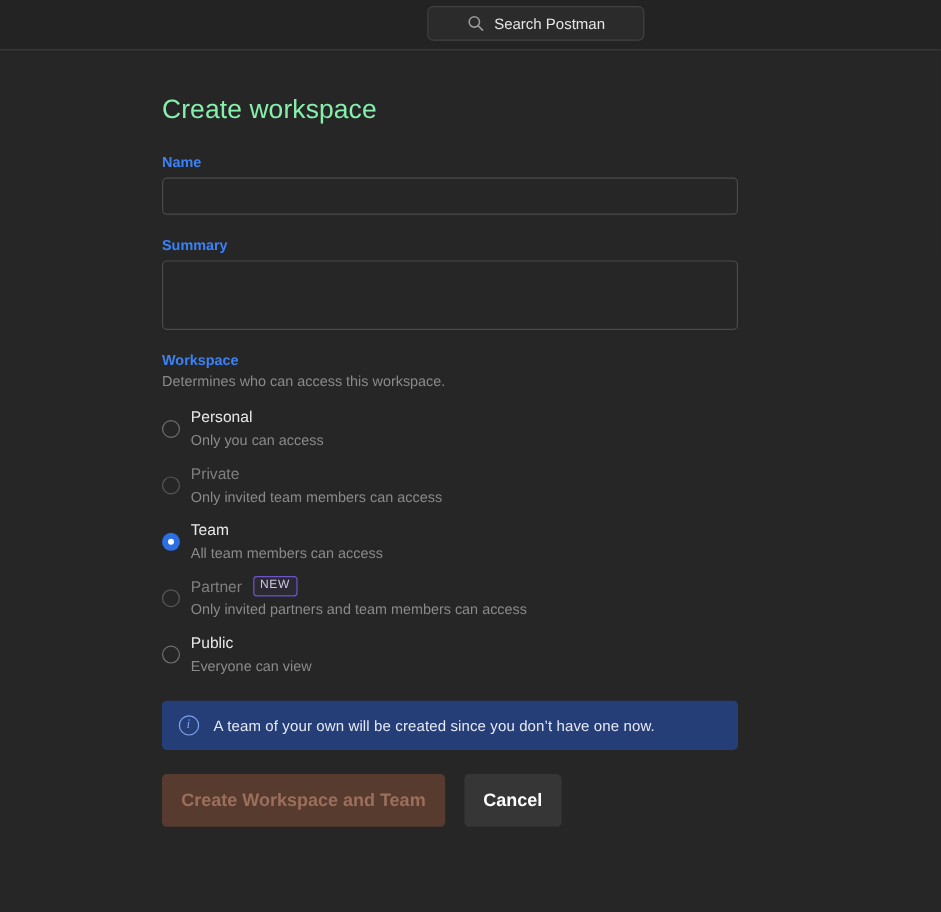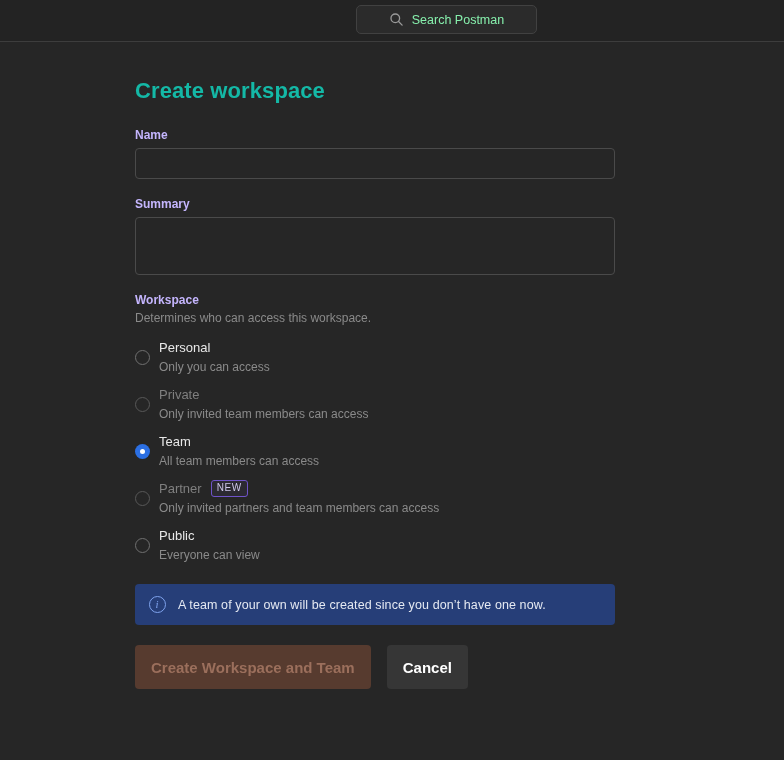--- a/index.html
+++ b/index.html
@@ -28,39 +28,39 @@
     border-radius: 5px;
     display: flex;
     align-items: center;
     justify-content: center;
     gap: 8px;
     cursor: pointer;
   }
   .search-box svg { display: block; }
   .search-placeholder {
     font-size: 12.5px;
-    color: #86efac;
+    color: #e5e5e5;
   }
 
   
   .content {
     padding: 36px 0 0 135px;
     width: 615px;
   }
   .page-title {
     font-size: 22px;
-    font-weight: 700;
-    color: #14b8a6;
+    font-weight: 400;
+    color: #86efac;
     letter-spacing: 0.1px;
     margin-bottom: 24px;
   }
   .field-label {
     font-size: 12px;
     font-weight: 700;
-    color: #c4b5fd;
+    color: #3b82f6;
     margin-bottom: 6px;
   }
   .field-helper {
     font-size: 12px;
     color: #8a8a8a;
     margin-bottom: 10px;
     margin-top: -2px;
   }
   .text-input {
     width: 480px;

